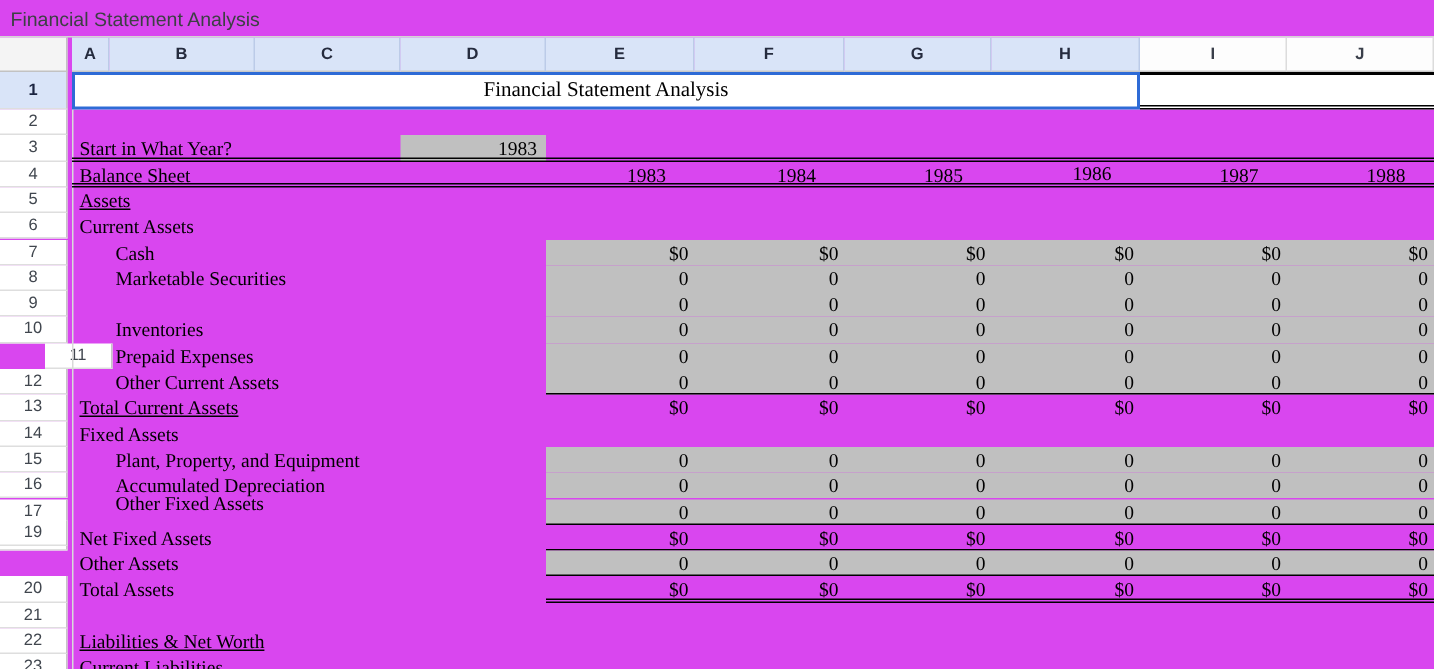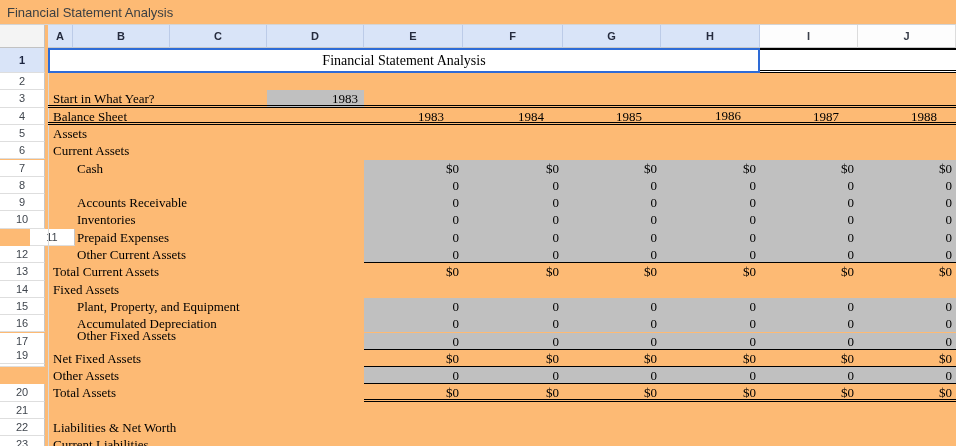--- a/index.html
+++ b/index.html
@@ -1,16 +1,16 @@
 <!DOCTYPE html>
 <html><head>
 <meta charset="utf-8">
 <style>
   html,body{margin:0;padding:0;background:#fff;}
-  .screen{position:relative;width:956px;height:446px;background:#fdba74;overflow:hidden;
+  .screen{position:relative;width:956px;height:446px;background:#d946ef;overflow:hidden;
           font-family:"Liberation Sans",sans-serif;}
   .app-title{position:absolute;left:7px;top:5px;font-size:13px;color:#3c4043;white-space:nowrap;}
   .topline{position:absolute;left:0;top:24px;width:956px;height:0;border-top:1px solid #d4d4d4;}
   #sheet{position:absolute;left:0;top:0;width:956px;height:446px;}
 
   .corner{position:absolute;left:0;top:25px;width:45px;height:23px;background:#f4f4f4;
           box-sizing:border-box;border-right:1px solid #c2c2c2;border-bottom:1px solid #c2c2c2;}
   .col-hdr{position:absolute;top:25px;height:23px;box-sizing:border-box;text-align:center;
            line-height:22px;font-size:11px;font-weight:700;}
   .col-hdr.sel{background:#d9e4f8;color:#252b3e;border-right:1px solid #bccbe8;border-bottom:1px solid #c9c9c9;}
@@ -21,21 +21,21 @@
   .row-hdr.sel{background:#d9e4f8;font-weight:700;color:#1b2440;}
   .vline{position:absolute;left:48px;top:48px;width:0;height:398px;border-left:1px solid #d9d9d9;}
 
   .merged-title{position:absolute;box-sizing:border-box;border:2px solid #2e6bd6;background:#fff;
                 text-align:center;font-family:"Liberation Serif",serif;font-size:14px;color:#000;}
   .ij-seg{position:absolute;box-sizing:border-box;border-top:2px solid #000;
           border-bottom:3px double #000;background:#fff;}
   .gray-strip{position:absolute;background:#c0c0c0;}
   .cell-label{position:absolute;font-family:"Liberation Serif",serif;font-size:13px;color:#000;
               white-space:nowrap;}
-  .cell-label.u{}
+  .cell-label.u{text-decoration:underline;}
   .cell-val{position:absolute;box-sizing:border-box;font-family:"Liberation Serif",serif;
             font-size:13px;color:#000;text-align:right;padding-right:4px;white-space:nowrap;}
   .cell-val.year{padding-right:19px;}
   .cell-val.input-gray{background:#c0c0c0;}
   .bline{position:absolute;height:0;border-top:1px solid #000;}
   .bdouble{position:absolute;height:0;border-top:3px double #000;}
 </style>
 </head>
 <body>
 
@@ -95,28 +95,28 @@
       <div class="cell-label" style="left: 53px; top: 142.2px; line-height: 17.3px;">Current Assets</div>
       <div class="gray-strip" style="left: 364px; top: 159.5px; width: 592px; height: 17.3px;"></div>
       <div class="cell-label" style="left: 77px; top: 159.5px; line-height: 17.3px;">Cash</div>
       <div class="cell-val" style="left: 364px; top: 159.5px; width: 99px; height: 17.3px; line-height: 17.3px;">$0</div>
       <div class="cell-val" style="left: 463px; top: 159.5px; width: 100px; height: 17.3px; line-height: 17.3px;">$0</div>
       <div class="cell-val" style="left: 563px; top: 159.5px; width: 98px; height: 17.3px; line-height: 17.3px;">$0</div>
       <div class="cell-val" style="left: 661px; top: 159.5px; width: 99px; height: 17.3px; line-height: 17.3px;">$0</div>
       <div class="cell-val" style="left: 760px; top: 159.5px; width: 98px; height: 17.3px; line-height: 17.3px;">$0</div>
       <div class="cell-val" style="left: 858px; top: 159.5px; width: 98px; height: 17.3px; line-height: 17.3px;">$0</div>
       <div class="gray-strip" style="left: 364px; top: 176.8px; width: 592px; height: 17.3px;"></div>
+      <div class="cell-label" style="left: 77px; top: 176.8px; line-height: 17.3px;">Marketable Securities</div>
       <div class="cell-val" style="left: 364px; top: 176.8px; width: 99px; height: 17.3px; line-height: 17.3px;">0</div>
       <div class="cell-val" style="left: 463px; top: 176.8px; width: 100px; height: 17.3px; line-height: 17.3px;">0</div>
       <div class="cell-val" style="left: 563px; top: 176.8px; width: 98px; height: 17.3px; line-height: 17.3px;">0</div>
       <div class="cell-val" style="left: 661px; top: 176.8px; width: 99px; height: 17.3px; line-height: 17.3px;">0</div>
       <div class="cell-val" style="left: 760px; top: 176.8px; width: 98px; height: 17.3px; line-height: 17.3px;">0</div>
       <div class="cell-val" style="left: 858px; top: 176.8px; width: 98px; height: 17.3px; line-height: 17.3px;">0</div>
       <div class="gray-strip" style="left: 364px; top: 194.1px; width: 592px; height: 17.3px;"></div>
-      <div class="cell-label" style="left: 77px; top: 194.1px; line-height: 17.3px;">Accounts Receivable</div>
       <div class="cell-val" style="left: 364px; top: 194.1px; width: 99px; height: 17.3px; line-height: 17.3px;">0</div>
       <div class="cell-val" style="left: 463px; top: 194.1px; width: 100px; height: 17.3px; line-height: 17.3px;">0</div>
       <div class="cell-val" style="left: 563px; top: 194.1px; width: 98px; height: 17.3px; line-height: 17.3px;">0</div>
       <div class="cell-val" style="left: 661px; top: 194.1px; width: 99px; height: 17.3px; line-height: 17.3px;">0</div>
       <div class="cell-val" style="left: 760px; top: 194.1px; width: 98px; height: 17.3px; line-height: 17.3px;">0</div>
       <div class="cell-val" style="left: 858px; top: 194.1px; width: 98px; height: 17.3px; line-height: 17.3px;">0</div>
       <div class="gray-strip" style="left: 364px; top: 211.4px; width: 592px; height: 17.3px;"></div>
       <div class="cell-label" style="left: 77px; top: 211.4px; line-height: 17.3px;">Inventories</div>
       <div class="cell-val" style="left: 364px; top: 211.4px; width: 99px; height: 17.3px; line-height: 17.3px;">0</div>
       <div class="cell-val" style="left: 463px; top: 211.4px; width: 100px; height: 17.3px; line-height: 17.3px;">0</div>
@@ -134,21 +134,21 @@
       <div class="cell-val" style="left: 858px; top: 228.7px; width: 98px; height: 17.3px; line-height: 17.3px;">0</div>
       <div class="gray-strip" style="left: 364px; top: 246px; width: 592px; height: 17.3px;"></div>
       <div class="cell-label" style="left: 77px; top: 246px; line-height: 17.3px;">Other Current Assets</div>
       <div class="cell-val" style="left: 364px; top: 246px; width: 99px; height: 17.3px; line-height: 17.3px;">0</div>
       <div class="cell-val" style="left: 463px; top: 246px; width: 100px; height: 17.3px; line-height: 17.3px;">0</div>
       <div class="cell-val" style="left: 563px; top: 246px; width: 98px; height: 17.3px; line-height: 17.3px;">0</div>
       <div class="cell-val" style="left: 661px; top: 246px; width: 99px; height: 17.3px; line-height: 17.3px;">0</div>
       <div class="cell-val" style="left: 760px; top: 246px; width: 98px; height: 17.3px; line-height: 17.3px;">0</div>
       <div class="cell-val" style="left: 858px; top: 246px; width: 98px; height: 17.3px; line-height: 17.3px;">0</div>
       <div class="bline" style="left: 364px; top: 262.3px; width: 592px;"></div>
-      <div class="cell-label" style="left: 53px; top: 263.3px; line-height: 17.3px;">Total Current Assets</div>
+      <div class="cell-label" style="left: 53px; top: 263.3px; line-height: 17.3px; text-decoration: underline;">Total Current Assets</div>
       <div class="cell-val" style="left: 364px; top: 263.3px; width: 99px; height: 17.3px; line-height: 17.3px;">$0</div>
       <div class="cell-val" style="left: 463px; top: 263.3px; width: 100px; height: 17.3px; line-height: 17.3px;">$0</div>
       <div class="cell-val" style="left: 563px; top: 263.3px; width: 98px; height: 17.3px; line-height: 17.3px;">$0</div>
       <div class="cell-val" style="left: 661px; top: 263.3px; width: 99px; height: 17.3px; line-height: 17.3px;">$0</div>
       <div class="cell-val" style="left: 760px; top: 263.3px; width: 98px; height: 17.3px; line-height: 17.3px;">$0</div>
       <div class="cell-val" style="left: 858px; top: 263.3px; width: 98px; height: 17.3px; line-height: 17.3px;">$0</div>
       <div class="cell-label" style="left: 53px; top: 280.6px; line-height: 17.3px;">Fixed Assets</div>
       <div class="gray-strip" style="left: 364px; top: 297.9px; width: 592px; height: 17.3px;"></div>
       <div class="cell-label" style="left: 77px; top: 297.9px; line-height: 17.3px;">Plant, Property, and Equipment</div>
       <div class="cell-val" style="left: 364px; top: 297.9px; width: 99px; height: 17.3px; line-height: 17.3px;">0</div>

